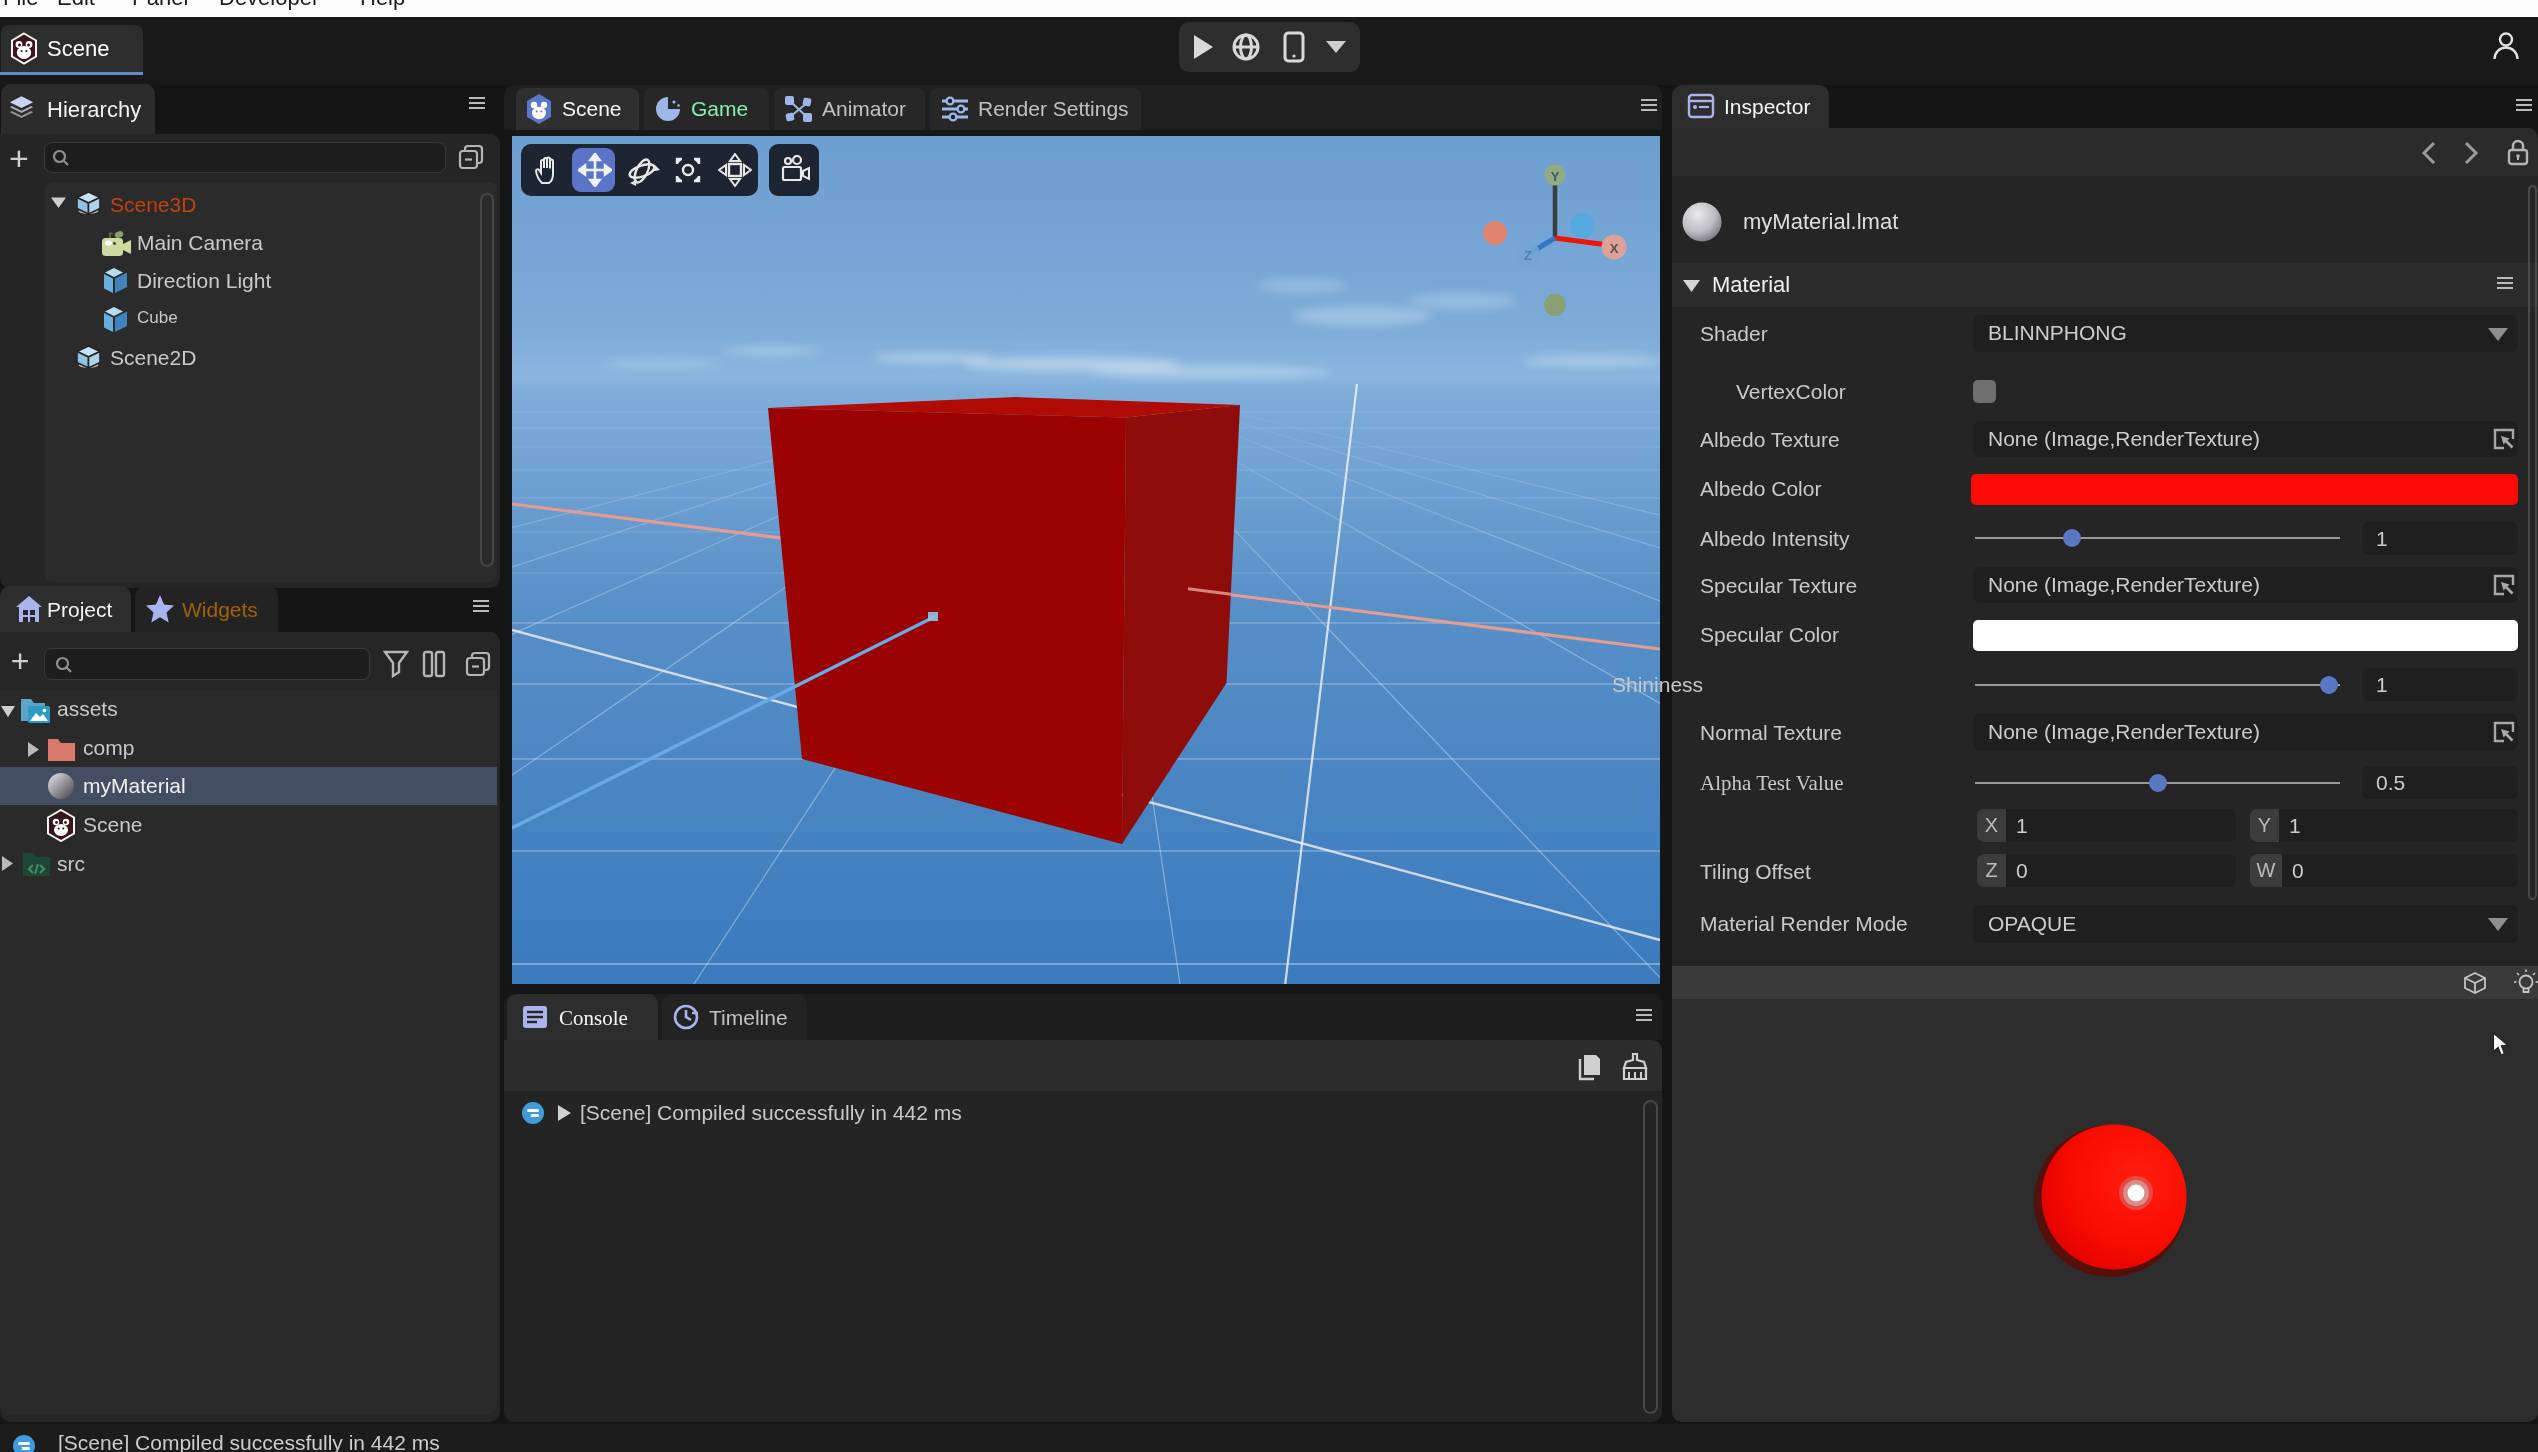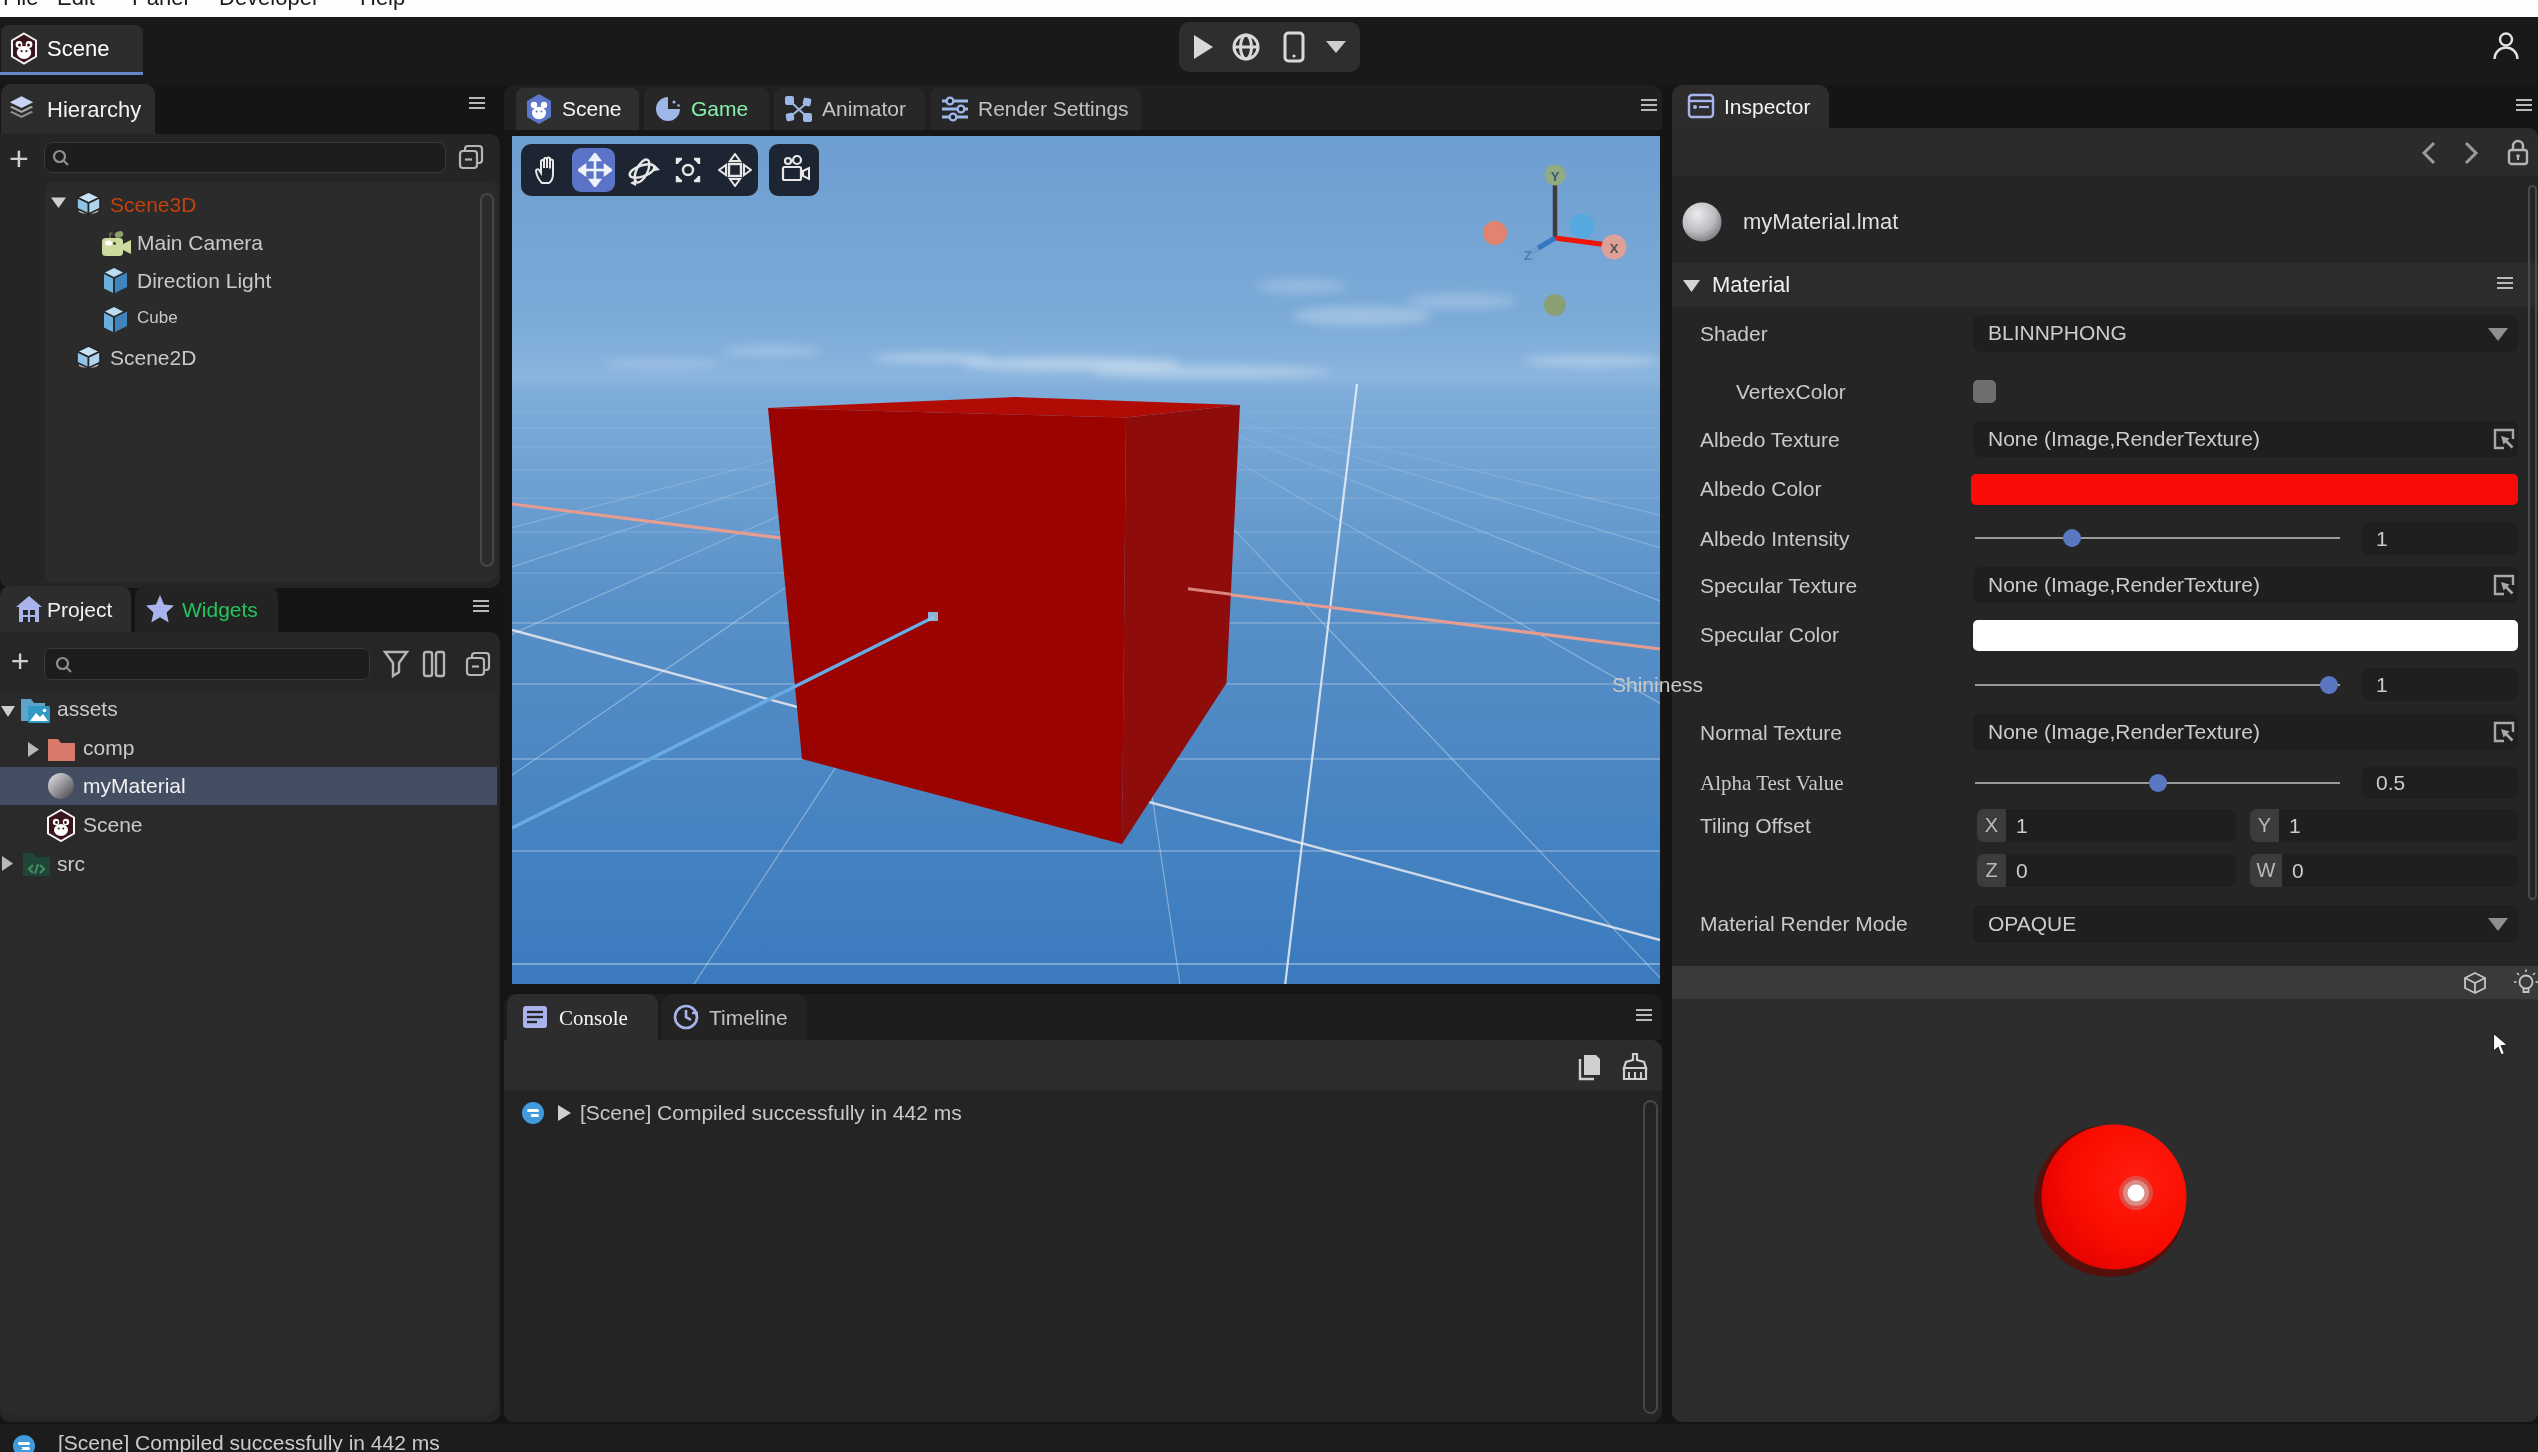--- a/index.html
+++ b/index.html
@@ -142,21 +142,21 @@
   <path d="M15 2 L28 13 L25 13 L25 28 L5 28 L5 13 L2 13 Z" fill="#aab4ec"></path>
   <rect x="9" y="16" width="5" height="5" fill="#262626"></rect>
     <rect x="16" y="16" width="5" height="5" fill="#262626"></rect>
   <rect x="9" y="23" width="5" height="5" fill="#262626"></rect>
     <rect x="16" y="23" width="5" height="5" fill="#262626"></rect>
 </svg>
 <div class="abs txt" style="left:47px;top:598px;color:#f2f2f2;font-size:21px;">Project</div>
 <svg class="abs" style="left:145px;top:594px;" width="30" height="30" viewBox="0 0 30 30">
   <path d="M15 1 L19 10.5 L29 11.5 L21.5 18.5 L23.7 28.5 L15 23.2 L6.3 28.5 L8.5 18.5 L1 11.5 L11 10.5 Z" fill="#aab4ec"></path>
 </svg>
-<div class="abs txt" style="left:182px;top:598px;color:#22c55e;font-size:21px;">Widgets</div>
+<div class="abs txt" style="left:182px;top:598px;color:#a16207;font-size:21px;">Widgets</div>
 <div class="abs" style="left:473px;top:600px;width:16px;">
   <div style="height:5px;border-top:2.5px solid #b9b9b9;"></div>
   <div style="height:5px;border-top:2.5px solid #b9b9b9;"></div>
   <div style="height:5px;border-top:2.5px solid #b9b9b9;"></div>
 </div>
 
 <div class="abs" style="left:8px;top:646px;width:24px;height:32px;color:#cfcfcf;font-size:32px;line-height:30px;text-align:center;">+</div>
 <div class="abs" style="left:44px;top:648px;width:326px;height:32px;background:#1d1d1d;border:1px solid #3a3a3a;border-radius:7px;"></div>
 <svg class="abs" style="left:54px;top:655px;" width="20" height="20" viewBox="0 0 20 20">
   <circle cx="8.5" cy="8.5" r="5.5" fill="none" stroke="#8f8f8f" stroke-width="2.2"></circle>
@@ -578,21 +578,21 @@
   <line x1="13.5" y1="13.5" x2="20.5" y2="20.5" stroke="#a8a8a8" stroke-width="2.6"></line>
   <polygon points="9,9 17.5,11.5 11.5,17.5" fill="#a8a8a8"></polygon>
 </svg>
 
 <div class="abs txt" style="left:1700px;top:771px;color:#c9c9c9;font-size:21px;font-family:Liberation Serif, serif;">Alpha Test Value</div>
 <div class="abs" style="left:1975px;top:782px;width:365px;height:2px;background:#9a9a9a;"></div>
 <div class="abs" style="left:2149px;top:774px;width:18px;height:18px;background:#5a77c2;border-radius:50%;"></div>
 <div class="abs" style="left:2362px;top:766px;width:156px;height:33px;background:#1f1f1f;border-radius:7px;"></div>
 <div class="abs txt" style="left:2376px;top:771px;color:#cccccc;font-size:21px;">0.5</div>
 
-<div class="abs txt" style="left:1700px;top:814px;color:#c9c9c9;font-size:21px;">Tiling Offset</div>
+<div class="abs txt" style="left:1700px;top:860px;color:#c9c9c9;font-size:21px;">Tiling Offset</div>
 <div class="abs" style="left:1977px;top:809px;width:259px;height:33px;background:#1f1f1f;border-radius:7px;"></div>
 <div class="abs" style="left:1977px;top:809px;width:29px;height:33px;background:#3c3c3c;border-radius:7px 0 0 7px;color:#b9b9b9;font-size:20px;text-align:center;line-height:33px;">X</div>
 <div class="abs txt" style="left:2016px;top:814px;color:#cccccc;font-size:21px;">1</div>
 <div class="abs" style="left:2250px;top:809px;width:268px;height:33px;background:#1f1f1f;border-radius:7px;"></div>
 <div class="abs" style="left:2250px;top:809px;width:29px;height:33px;background:#3c3c3c;border-radius:7px 0 0 7px;color:#b9b9b9;font-size:20px;text-align:center;line-height:33px;">Y</div>
 <div class="abs txt" style="left:2289px;top:814px;color:#cccccc;font-size:21px;">1</div>
 <div class="abs" style="left:1977px;top:854px;width:259px;height:33px;background:#1f1f1f;border-radius:7px;"></div>
 <div class="abs" style="left:1977px;top:854px;width:29px;height:33px;background:#3c3c3c;border-radius:7px 0 0 7px;color:#b9b9b9;font-size:20px;text-align:center;line-height:33px;">Z</div>
 <div class="abs txt" style="left:2016px;top:859px;color:#cccccc;font-size:21px;">0</div>
 <div class="abs" style="left:2250px;top:854px;width:268px;height:33px;background:#1f1f1f;border-radius:7px;"></div>

